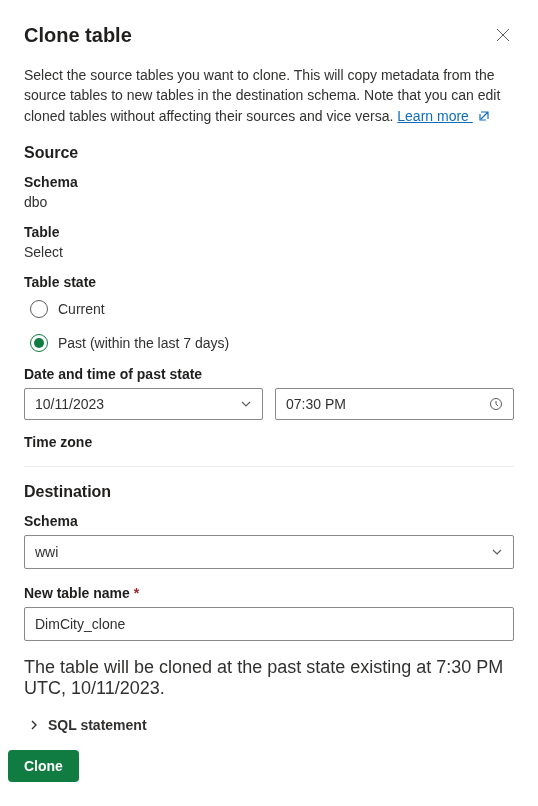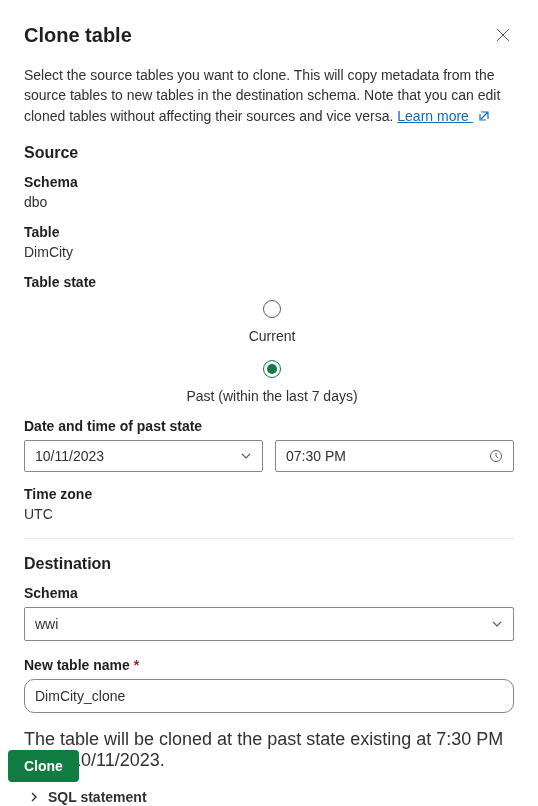--- a/index.html
+++ b/index.html
@@ -69,21 +69,20 @@
   .radio-group {
     padding-left: 6px;
     margin-bottom: 14px;
   }
   .radio-row {
     display: flex;
     align-items: center;
     gap: 10px;
     margin-bottom: 16px;
     cursor: pointer;
-    flex-direction: column;
   }
   .radio-row:last-child { margin-bottom: 8px; }
   .radio-outer {
     width: 18px;
     height: 18px;
     border: 1px solid #605e5c;
     border-radius: 50%;
     display: flex;
     align-items: center;
     justify-content: center;
@@ -130,21 +129,21 @@
   .schema-select {
     width: 100%;
     height: 34px;
     margin-bottom: 16px;
     gap: 44px;
   }
   .text-input {
     width: 100%;
     height: 34px;
     border: 1px solid #8a8886;
-    border-radius: 10px;
+    border-radius: 2px;
     padding: 0 10px;
     font-size: 14px;
     font-family: inherit;
     color: #323130;
     margin-bottom: 16px;
   }
   .required { color: #a4262c; }
   .summary {
     font-size: 18px;
     color: #323130;
@@ -203,21 +202,21 @@
         <path d="M3 5 V11 H9" stroke="#0f6cbd" stroke-width="1.2" fill="none"></path>
       </svg></span>
 </p>
 
 <h2 class="section-title">Source</h2>
 
 <div class="field-label">Schema</div>
 <div class="field-value">dbo</div>
 
 <div class="field-label">Table</div>
-<div class="field-value">DimCity</div>
+<div class="field-value">Select</div>
 
 <div class="field-label" style="margin-bottom:10px">Table state</div>
 
 <div class="radio-group">
   <div class="radio-row">
     <span class="radio-outer"></span>
     <span class="radio-label">Current</span>
   </div>
   <div class="radio-row">
     <span class="radio-outer selected">
@@ -243,21 +242,20 @@
       <svg width="14" height="14" viewBox="0 0 14 14">
           <circle cx="7" cy="7" r="5.5" stroke="#605e5c" stroke-width="1" fill="none"></circle>
           <path d="M7 4 V7 L9 9" stroke="#605e5c" stroke-width="1" fill="none"></path>
         </svg>
     </span>
   </div>
 </div>
 
 <div class="tz-block">
   <div class="field-label">Time zone</div>
-  <div class="field-value" style="margin-bottom:0">UTC</div>
 </div>
 
 <hr class="divider">
 
 <h2 class="section-title">Destination</h2>
 
 <div class="field-label" style="margin-bottom:6px">Schema</div>
 <div class="field-control schema-select">
   <span>wwi</span>
   <span>

